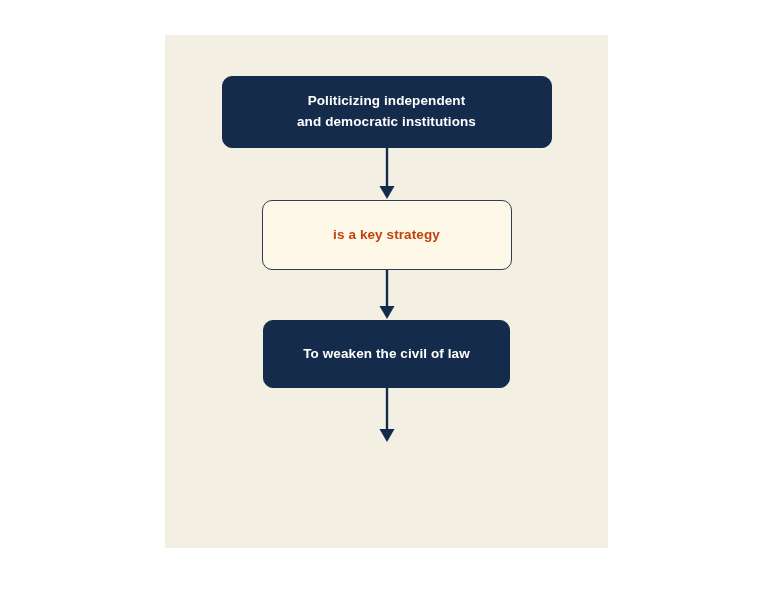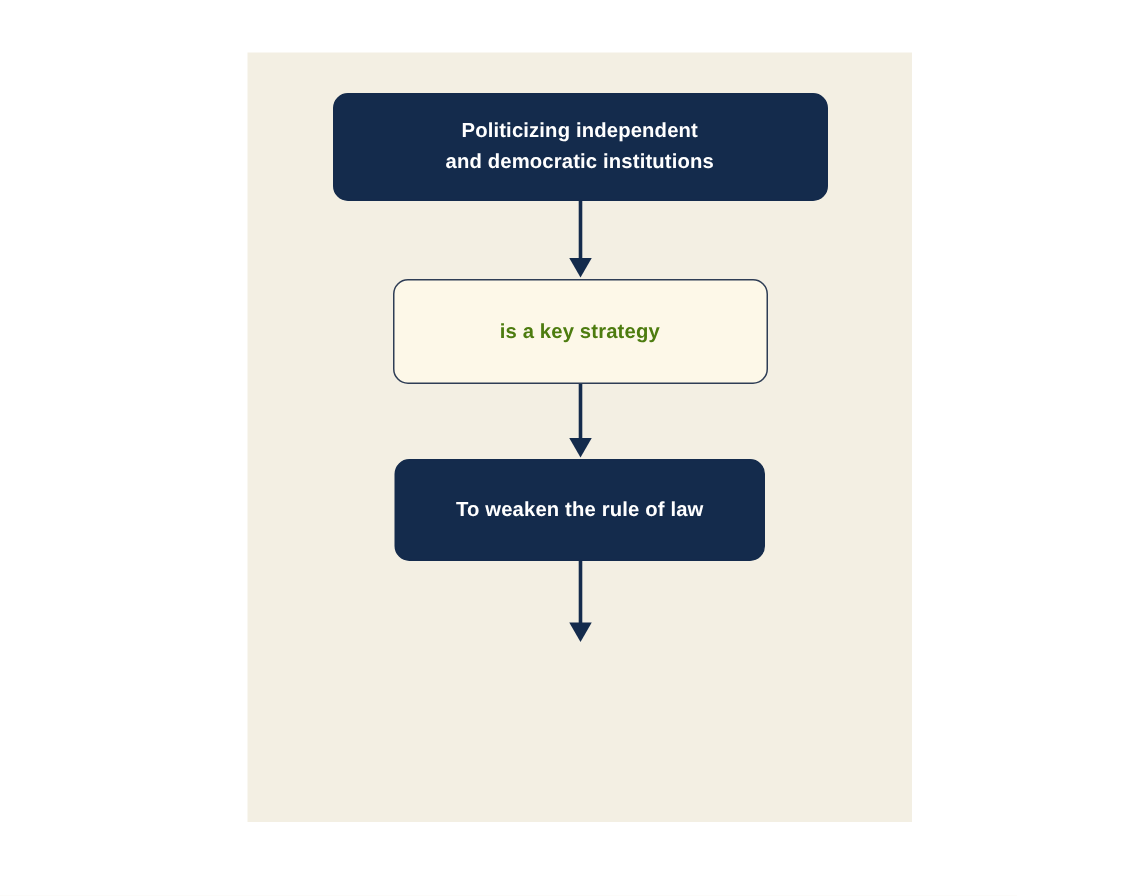--- a/index.html
+++ b/index.html
@@ -30,21 +30,21 @@
     top: 35px;
     width: 443px;
     height: 513px;
     background: #f3efe3;
   }
 
   
   #flow {
     position: absolute;
     left: 165px;
-    top: 28px;
+    top: 42px;
     width: 443px;
     height: 513px;
     display: flex;
     flex-direction: column;
     align-items: center;
   }
 
   .node {
     box-sizing: border-box;
     border-radius: 10px;
@@ -60,21 +60,21 @@
   }
 
   .node.filled {
     background: #142b4c;
     color: #ffffff;
     border: 1px solid #142b4c;
   }
 
   .node.outlined {
     background: #fdf8e8;
-    color: #4d7c0f;
+    color: #c2410c;
     border: 1.6px solid #2e3d55;
   }
 
   
   #node-0 {
     width: 330px;
     height: 72px;
     margin-top: 34px;
   }
   #node-1 {
@@ -126,21 +126,21 @@
     <div class="node outlined" id="node-1">
       <span class="node-text">is a key strategy</span>
     </div>
 
     <svg class="connector" id="conn-1" viewBox="0 0 22 50">
       <line x1="11" y1="0" x2="11" y2="38" stroke="#142b4c" stroke-width="2.4"></line>
       <polygon points="3.5,36 18.5,36 11,49" fill="#142b4c"></polygon>
     </svg>
 
     <div class="node filled" id="node-2">
-      <span class="node-text">To weaken the rule of law</span>
+      <span class="node-text">To weaken the civil of law</span>
     </div>
 
     <svg class="connector" id="conn-2" viewBox="0 0 22 55">
       <line x1="11" y1="0" x2="11" y2="43" stroke="#142b4c" stroke-width="2.4"></line>
       <polygon points="3.5,41 18.5,41 11,54" fill="#142b4c"></polygon>
     </svg>
 
 
   </div>
 </div>

